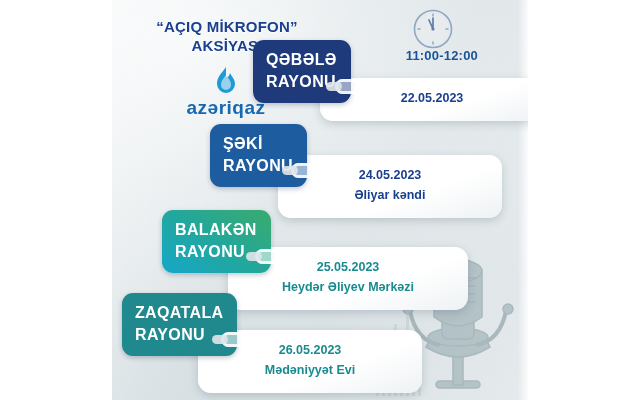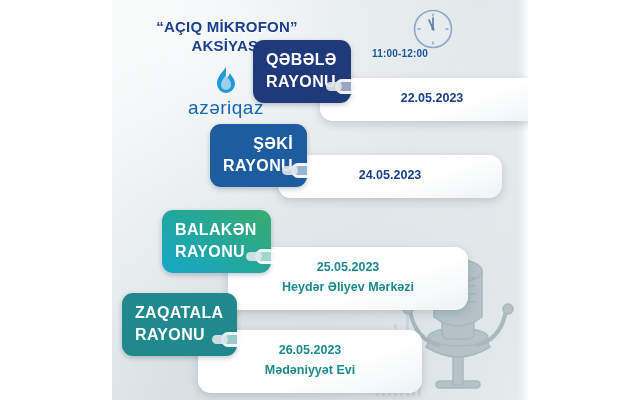--- a/index.html
+++ b/index.html
@@ -50,29 +50,29 @@
     text-shadow:0 1px 0 rgba(255,255,255,.9);
   }
 
   
   .logo{
     position:absolute;left:28px;top:66px;width:172px;
     text-align:center;
   }
   .logo-flame{display:block;margin:0 auto 2px;}
   .logo-word{
-    font-size:19px;font-weight:normal;letter-spacing:.5px;
+    font-size:19px;font-weight:bold;letter-spacing:.5px;
     color:#1668b3;line-height:1;
   }
 
   
   .clock{position:absolute;left:300px;top:8px;}
   .time-label{
-    position:absolute;left:260px;top:48px;width:98px;text-align:left;
-    color:#18549c;font-weight:bold;font-size:10px;letter-spacing:.2px;
+    position:absolute;left:268px;top:48px;width:98px;text-align:right;
+    color:#18549c;font-weight:bold;font-size:13px;letter-spacing:.2px;
   }
 
   
   .row{position:absolute;}
 
   .badge{
     position:absolute;z-index:3;
     border-radius:11px;
     color:#fff;font-weight:bold;
     font-size:16px;line-height:1.35;letter-spacing:.35px;
@@ -181,27 +181,28 @@
         <div>QƏBƏLƏ</div>
         <div>RAYONU</div>
         <span class="nub"></span>
       </div>
       <div class="card blue" style="left:208px;top:78px;width:196px;">
         <div class="date">22.05.2023</div>
       </div>
     </div>
 
     <div class="row">
-      <div class="badge" style="left:98px;top:124px;background:#1d5c9e;text-align:right;">
+      <div class="badge" style="left:98px;top:124px;background:#1d5c9e;">
         <div>ŞƏKİ</div>
         <div>RAYONU</div>
         <span class="nub"></span>
       </div>
       <div class="card blue" style="left:166px;top:155px;width:196px;">
         <div class="date">24.05.2023</div>
+        <div class="place">Əliyar kəndi</div>
       </div>
     </div>
 
     <div class="row">
       <div class="badge" style="left:50px;top:210px;background:linear-gradient(215deg,#3aab6e 0%,#23a79c 50%,#15a8c8 100%);">
         <div>BALAKƏN</div>
         <div>RAYONU</div>
         <span class="nub"></span>
       </div>
       <div class="card teal" style="left:116px;top:247px;width:212px;">

